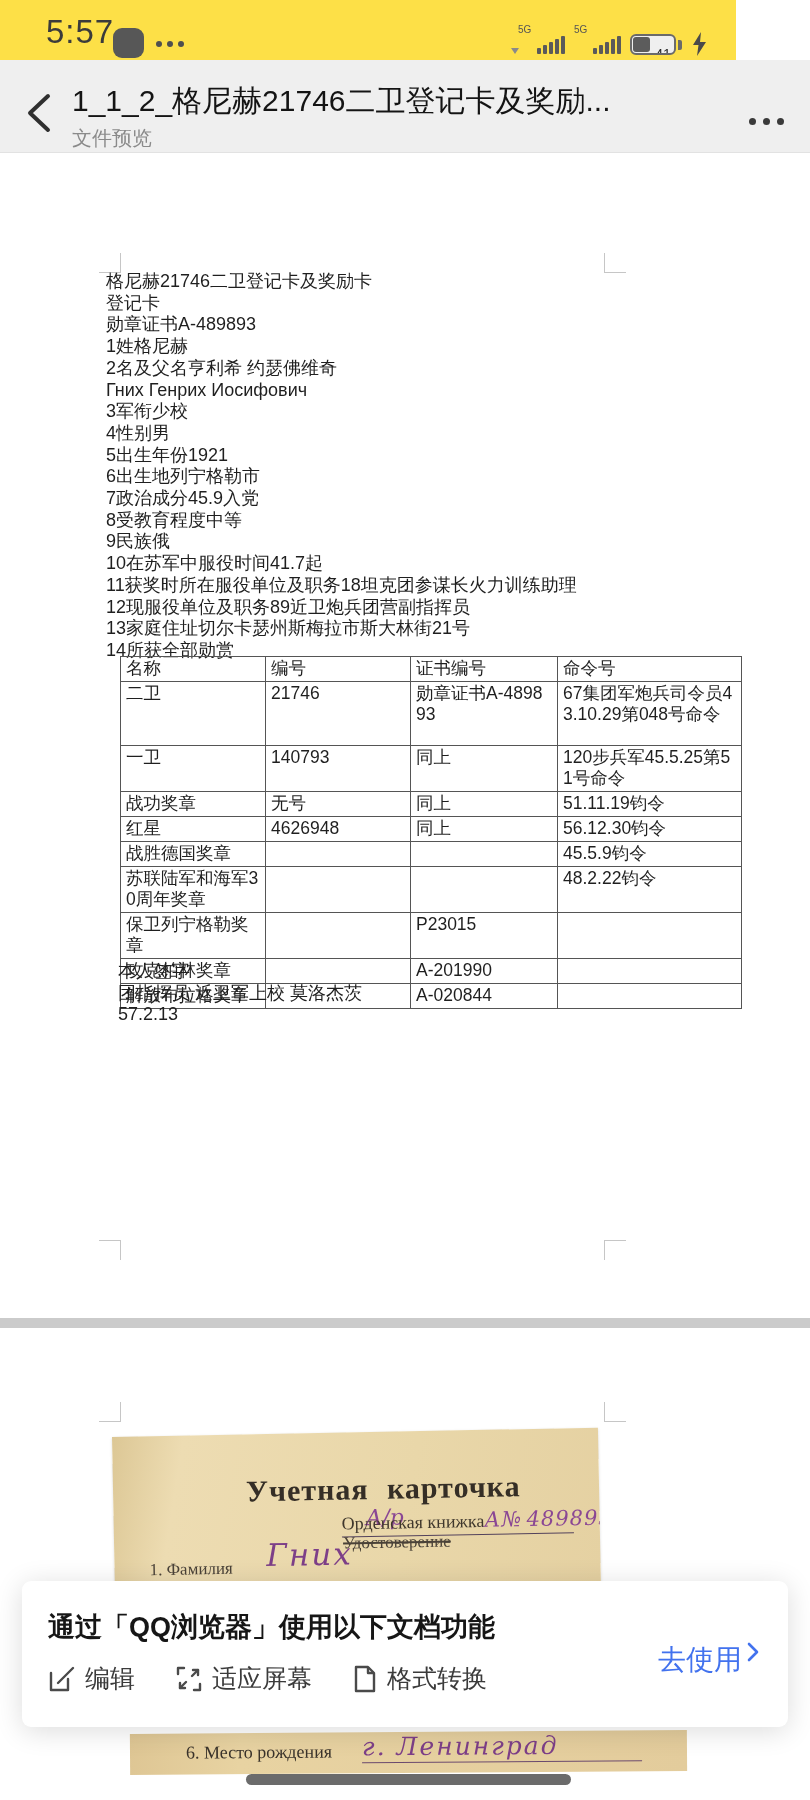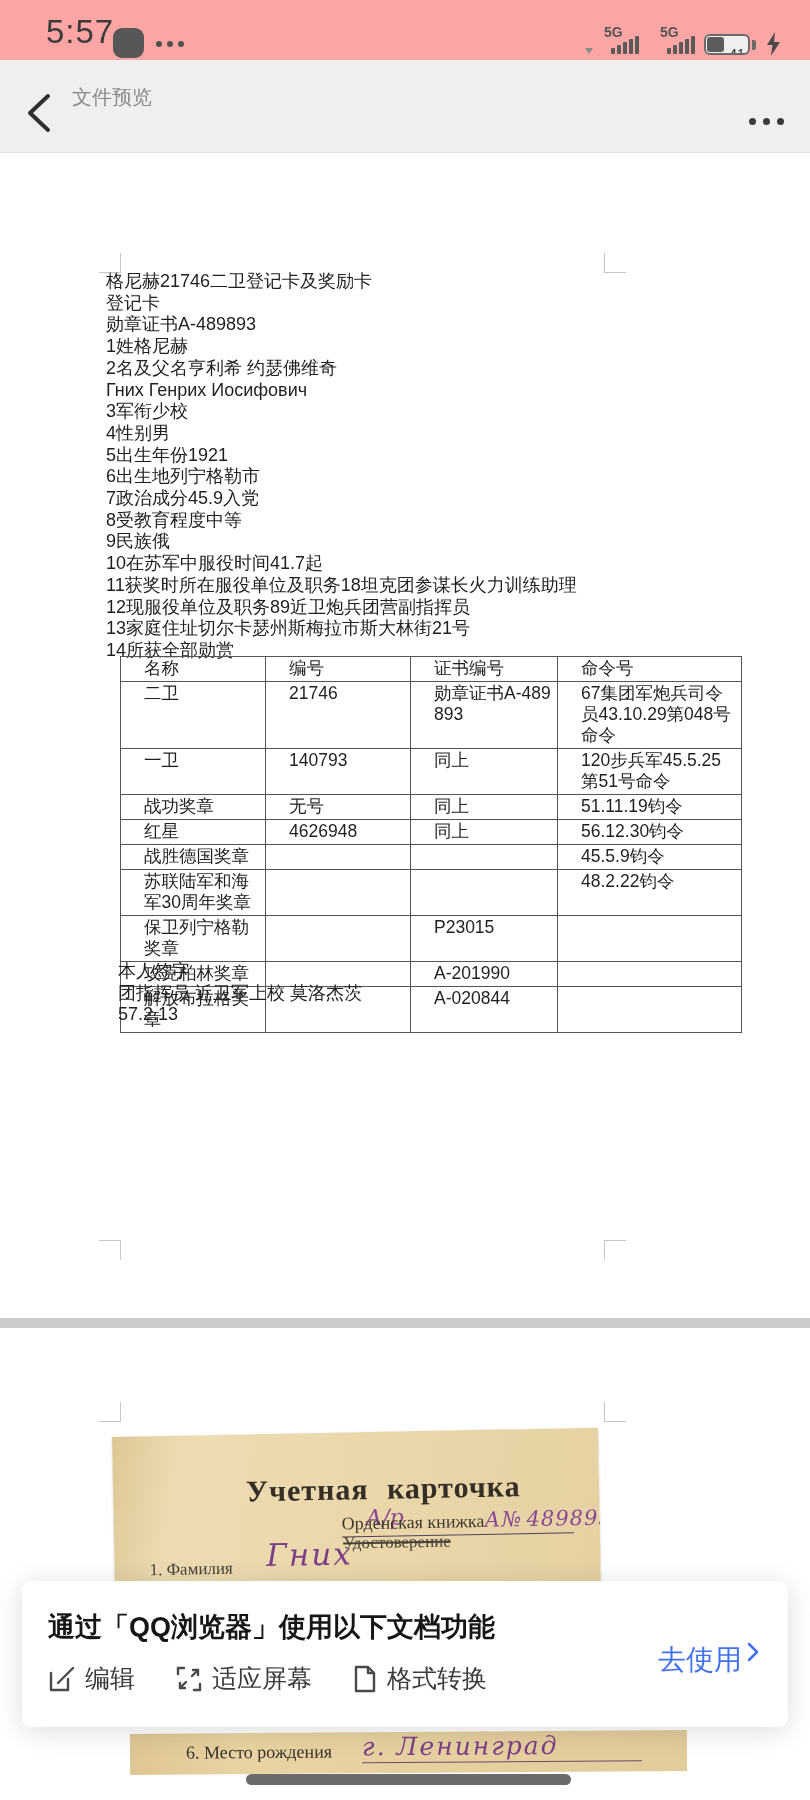--- a/index.html
+++ b/index.html
@@ -1,28 +1,28 @@
 <!DOCTYPE html>
 <html><head>
 <meta charset="utf-8">
 <style>
   * { margin:0; padding:0; box-sizing:border-box; }
   html,body { width:810px; height:1800px; }
   body { font-family:"Liberation Sans","DejaVu Sans",sans-serif; background:#fff; }
   .phone { position:relative; width:810px; height:1800px; background:#fff; overflow:hidden; }
 
   
-  .statusbar { position:absolute; left:0; top:0; width:810px; height:60px; background:#fca5a5; }
+  .statusbar { position:absolute; left:0; top:0; width:736px; height:60px; background:#fde047; }
   .sb-time { position:absolute; left:46px; top:13px; font-size:33px; font-weight:500; color:#3b3b3b; letter-spacing:1px; }
   .sb-square { position:absolute; left:113px; top:28px; width:31px; height:30px; border-radius:9px; background:#575757; }
   .sb-dots { position:absolute; left:156px; top:41px; display:flex; gap:5px; }
   .sb-dots i { width:6px; height:6px; border-radius:50%; background:#4f4f4f; }
   .sb-right { position:absolute; right:28px; top:26px; display:flex; align-items:flex-end; gap:9px; height:30px; }
   .sig { position:relative; width:47px; height:30px; }
-  .sig .sig-label { position:absolute; left:12px; top:-2px; font-size:14px; font-weight:bold; color:#555; }
+  .sig .sig-label { position:absolute; left:0; top:-2px; font-size:10px; font-weight:normal; color:#555; }
   .sig .bars { position:absolute; right:0; bottom:2px; display:flex; align-items:flex-end; gap:2px; }
   .sig .bars i { width:4px; background:#5a5a5a; border-radius:1px; display:block; }
   .sig .b1{height:6px}.sig .b2{height:9px}.sig .b3{height:12px}.sig .b4{height:15px}.sig .b5{height:18px}
   .sig .net-arrow { position:absolute; left:-7px; bottom:2px; width:0; height:0;
     border-left:4px solid transparent; border-right:4px solid transparent; border-top:6px solid #8a8a8a; }
   .battery { position:relative; display:flex; align-items:center; margin-bottom:1px; }
   .bat-body { position:relative; width:46px; height:21px; border:2.5px solid #6a6a6a; border-radius:6px; background:#efefef; overflow:hidden; }
   .bat-fill { position:absolute; left:1px; top:1px; bottom:1px; width:17px; background:#5c5c5c; border-radius:3px; }
   .bat-num { position:absolute; left:17px; top:10px; width:28px; text-align:center; font-size:14px; line-height:16px; color:#2a2a2a; font-weight:500; }
   .bat-tip { width:4px; height:10px; background:#6a6a6a; border-radius:0 2px 2px 0; margin-left:2px; }
@@ -41,21 +41,21 @@
   .viewer { position:absolute; left:0; top:154px; width:810px; height:1646px; background:#ffffff; }
   .mark { position:absolute; width:22px; height:20px; }
   .mark.tl { border-right:1.5px solid #c6c6c6; border-bottom:1.5px solid #c6c6c6; }
   .mark.tr { border-left:1.5px solid #c6c6c6; border-bottom:1.5px solid #c6c6c6; }
   .mark.bl { border-right:1.5px solid #c6c6c6; border-top:1.5px solid #c6c6c6; }
   .mark.br { border-left:1.5px solid #c6c6c6; border-top:1.5px solid #c6c6c6; }
 
   .p1-lines { position:absolute; left:106px; top:271px; font-size:18px; line-height:21.7px; color:#1f1f1f; white-space:nowrap; }
   .doc-table { position:absolute; left:120px; top:656px; width:621px; border-collapse:collapse; table-layout:fixed;
     font-size:17.5px; line-height:21px; color:#1f1f1f; }
-  .doc-table th, .doc-table td { border:1px solid #555; padding:1px 5px 2px 23px; font-weight:normal; text-align:left;
+  .doc-table th, .doc-table td { border:1px solid #555; padding:1px 5px 2px 5px; font-weight:normal; text-align:left;
     vertical-align:top; word-break:break-all; }
   .p1-footer { position:absolute; left:118px; top:961px; font-size:18px; line-height:21.7px; color:#1f1f1f; white-space:nowrap; }
 
   .page-gap { position:absolute; left:0; top:1318px; width:810px; height:10px; background:#cbcbcb; }
 
   
   .scan-top { position:absolute; left:112px; top:1437px; width:486px; height:154px;
     background:linear-gradient(100deg,#dcc795 0%,#eddcb2 14%,#e9d7a9 60%,#e5d1a2 100%);
     transform:rotate(-1.1deg); transform-origin:left top; box-shadow:0 1px 3px rgba(0,0,0,.15); overflow:hidden; }
   .scan-title { position:absolute; left:133px; top:40px; font-family:"Liberation Serif","DejaVu Serif",serif;
@@ -140,20 +140,21 @@
         <path d="M10 0 L2 13 L7.5 13 L6 24 L15 10 L9 10 Z" fill="#4a4a4a"></path>
       </svg>
     </div>
   </div>
 
   <div class="navbar">
     <svg class="back-btn" viewBox="0 0 36 46">
       <polyline points="26,6 8,23 26,40" fill="none" stroke="#2f2f2f" stroke-width="4" stroke-linecap="round" stroke-linejoin="round"></polyline>
     </svg>
     <div class="nav-titles">
+      <div class="nav-title">1_1_2_格尼赫21746二卫登记卡及奖励...</div>
       <div class="nav-subtitle">文件预览</div>
     </div>
     <div class="nav-menu">
         <i></i>
         <i></i>
         <i></i>
       </div>
   </div>
 
   <div class="viewer"></div>

